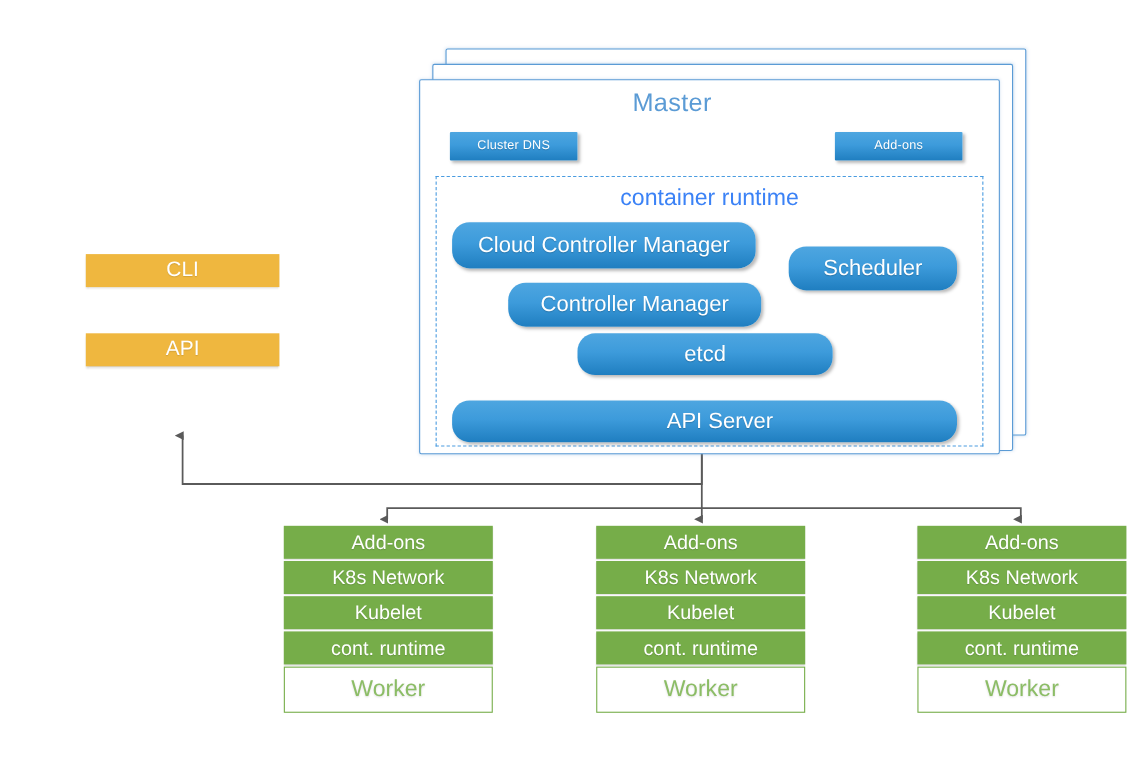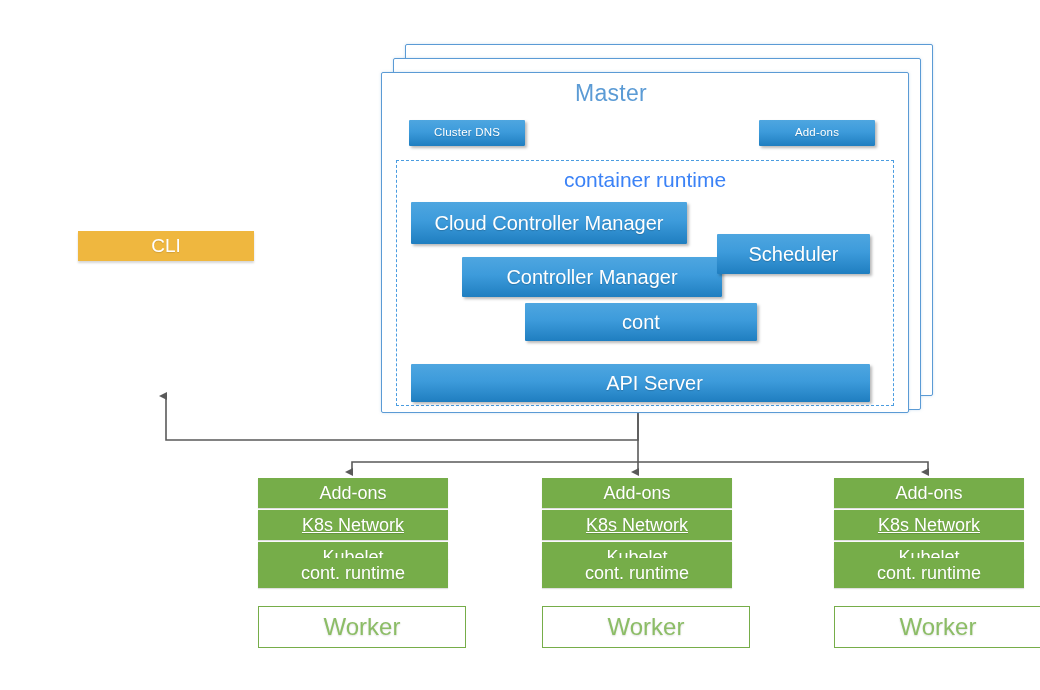--- a/index.html
+++ b/index.html
@@ -65,28 +65,28 @@
     color: #ffffff;
     display: flex;
     align-items: center;
     justify-content: center;
     border-radius: 1px;
     box-shadow: 2px 2px 3px rgba(0,0,0,0.28);
     text-shadow: 0 1px 1px rgba(0,0,0,0.18);
     line-height: 1;
   }
   .blue-box.small { font-size: 11.5px; letter-spacing: 0.2px; }
-  .blue-box.big   { font-size: 20px; }
+  .blue-box.big   { font-size: 20px; border-radius: 16px; }
 
   .b-cluster-dns { left: 409px; top: 120px; width: 116px; height: 26px; }
   .b-addons      { left: 759px; top: 120px; width: 116px; height: 26px; }
   .b-ccm         { left: 411px; top: 202px; width: 276px; height: 42px; }
-  .b-cm          { left: 462px; top: 257px; width: 260px; height: 40px; }
+  .b-cm          { left: 462px; top: 257px; width: 230px; height: 40px; }
   .b-etcd        { left: 525px; top: 303px; width: 232px; height: 38px; }
-  .b-sched       { left: 717px; top: 234px; width: 153px; height: 40px; }
+  .b-sched       { left: 717px; top: 224px; width: 153px; height: 40px; }
   .b-apiserver   { left: 411px; top: 364px; width: 459px; height: 38px; padding-left: 28px; }
 
   
   .access-stack { left: 78px; top: 231px; width: 176px; height: 159px; }
   .orange-row {
     position: absolute;
     left: 0;
     width: 176px;
     height: 30px;
     background: #efb73f;
@@ -134,35 +134,35 @@
     background: #76ad49;
     color: #ffffff;
     display: flex;
     align-items: center;
     justify-content: center;
     font-size: 18px;
     text-shadow: 0 1px 1px rgba(0,0,0,0.14);
     box-shadow: 0 1px 1px rgba(0,0,0,0.12);
   }
   .g0 { top: 0px; }
-  .g1 { top: 32px; text-decoration: underline; }
+  .g1 { top: 32px; }
   .g2 { top: 64px; }
-  .g3 { top: 80px; }
+  .g3 { top: 96px; }
 
   .worker-label {
     position: absolute;
     left: 0; top: 128px;
-    width: 208px; height: 42px;
+    width: 190px; height: 42px;
     background: #ffffff;
     border: 1.3px solid #76ad49;
     color: #8cbd66;
     display: flex;
     align-items: center;
     justify-content: center;
-    font-size: 24px;
+    font-size: 21px;
     text-shadow: 0 1px 2px rgba(0,0,0,0.14);
     box-sizing: border-box;
     text-align: center;
   }
 </style>
 </head>
 <body>
 
 <svg id="canvas" viewBox="0 0 1040 690" xmlns="http://www.w3.org/2000/svg">
   <defs>
@@ -200,26 +200,27 @@
 <div class="master-title">Master</div>
 
 <div class="abs blue-box small b-cluster-dns">Cluster DNS</div>
 <div class="abs blue-box small b-addons">Add-ons</div>
 
 <div class="abs runtime-box"></div>
 <div class="runtime-title">container runtime</div>
 
 <div class="abs blue-box big b-ccm">Cloud Controller Manager</div>
 <div class="abs blue-box big b-cm">Controller Manager</div>
-<div class="abs blue-box big b-etcd">cont</div>
+<div class="abs blue-box big b-etcd">etcd</div>
 <div class="abs blue-box big b-sched">Scheduler</div>
 <div class="abs blue-box big b-apiserver">API Server</div>
 
 <div class="abs access-stack">
   <div class="orange-row o-cli">CLI</div>
+  <div class="orange-row o-api">API</div>
 </div>
 
 <div class="abs worker w1">
   <div class="green-row g0">Add-ons</div>
   <div class="green-row g1">K8s Network</div>
   <div class="green-row g2">Kubelet</div>
   <div class="green-row g3">cont. runtime</div>
   <div class="worker-label">Worker</div>
 </div>
 

